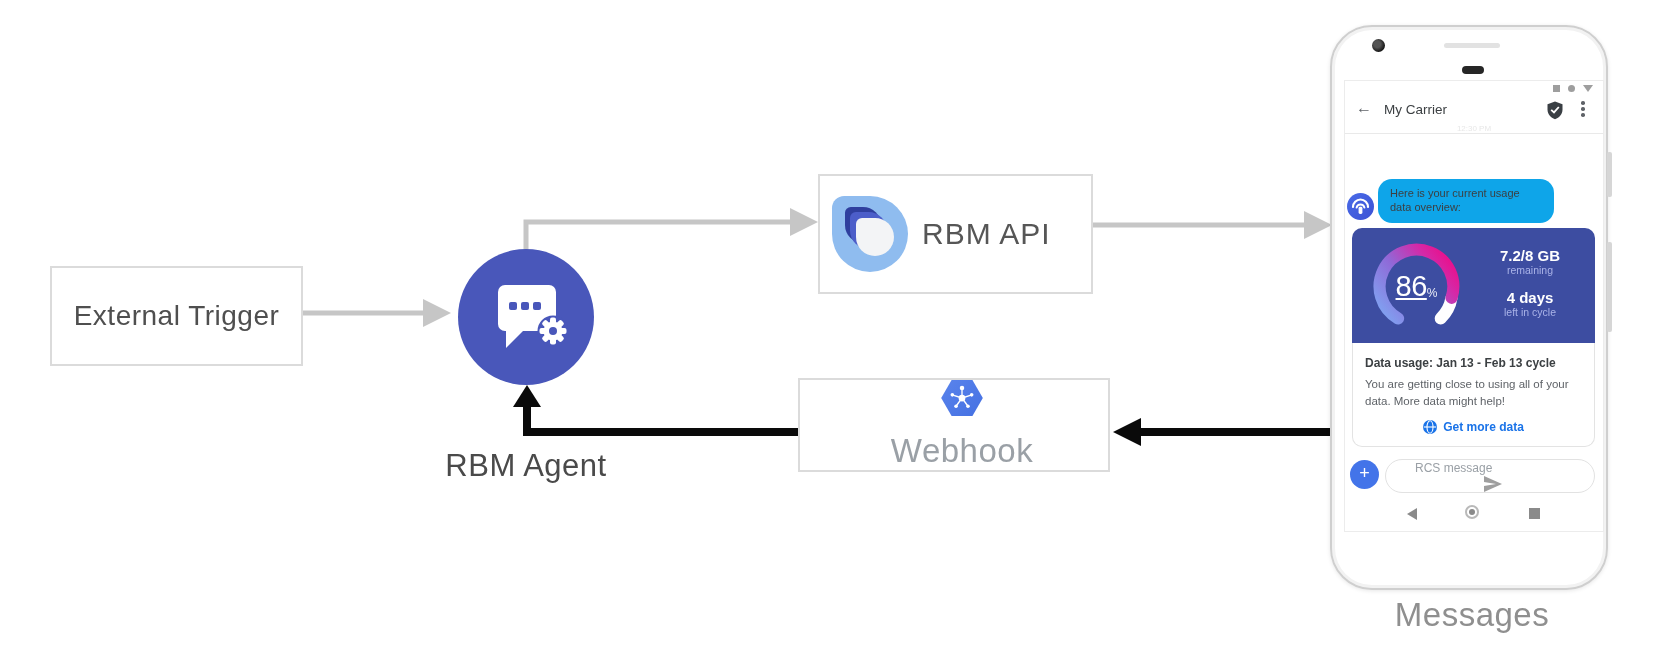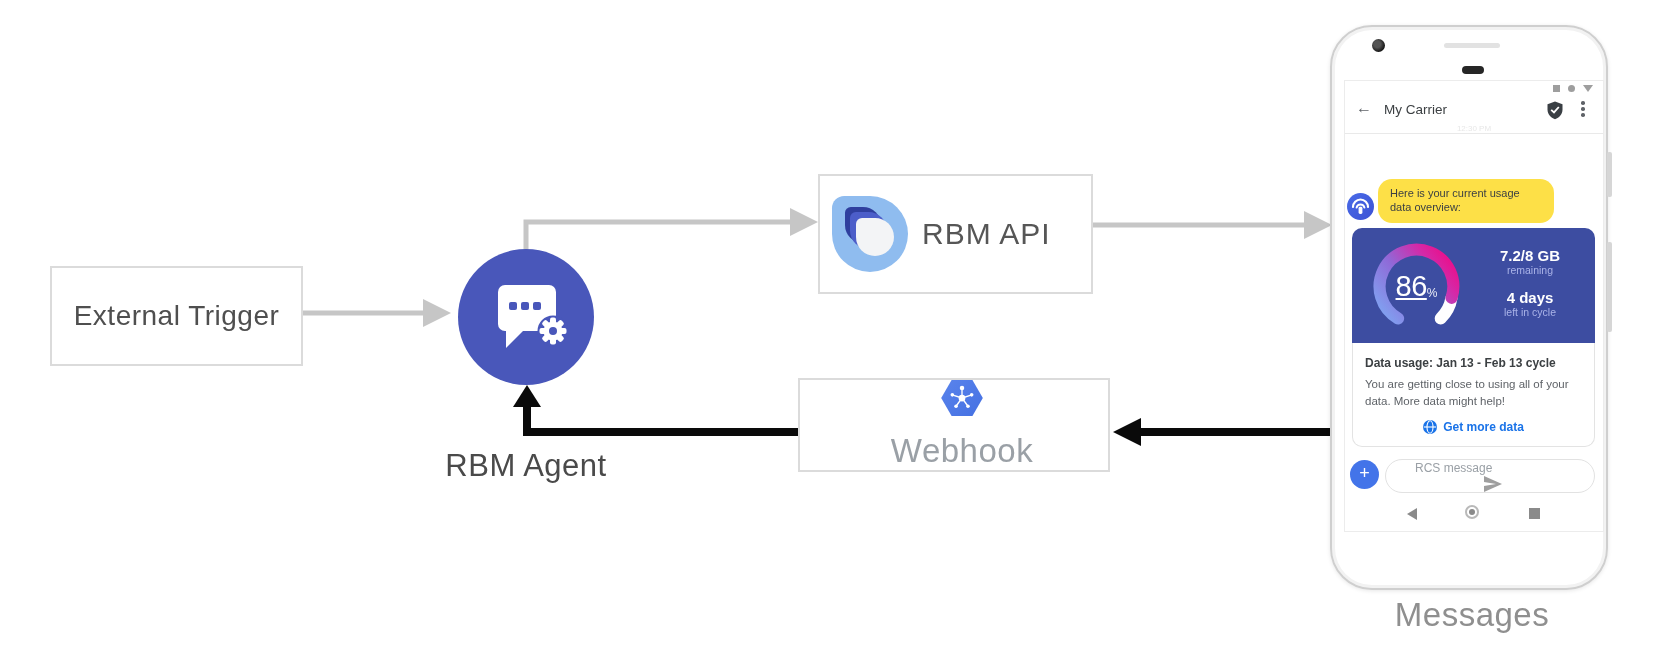--- a/index.html
+++ b/index.html
@@ -53,21 +53,21 @@
   .appbar{position:absolute;left:0;top:0;width:100%;height:53px;border-bottom:1px solid #e9e9e9;box-sizing:border-box;}
   .back{position:absolute;left:11px;top:18px;font-size:16px;color:#5f6368;cursor:default;}
   .conv-title{position:absolute;left:39px;top:21px;font-size:13.5px;color:#3c4043;text-align:right;}
   .faint-ts{position:absolute;left:50%;transform:translateX(-50%);top:43px;font-size:8px;color:#c9c9c9;opacity:.45;}
   .shield{position:absolute;left:202px;top:20px;}
   .kebab{position:absolute;left:236px;top:20px;display:flex;flex-direction:column;gap:2.5px;}
   .kebab i{width:3.5px;height:3.5px;border-radius:50%;background:#5f6368;}
 
   .avatar{position:absolute;left:2px;top:112px;width:27px;height:27px;border-radius:50%;
           background:linear-gradient(135deg,#4A6CE8,#3B51D4);display:flex;align-items:center;justify-content:center;}
-  .bubble{position:absolute;left:33px;top:98px;width:176px;box-sizing:border-box;background:#fde047;
+  .bubble{position:absolute;left:33px;top:98px;width:176px;box-sizing:border-box;background:#0ea5e9;
           border-radius:14px;padding:8px 12px;font-size:11px;line-height:1.25;color:#3c4043;}
 
   .card{position:absolute;left:7px;top:147px;width:243px;z-index:1;}
   .card-media{position:relative;height:115px;background:#3D4DA1;border-radius:10px 10px 0 0;}
   .gauge-wrap{position:absolute;left:16px;top:10px;width:97px;height:97px;}
   .gauge-label{position:absolute;inset:0;display:flex;align-items:center;justify-content:center;color:#fff;}
   .gauge-label .pct{font-size:29px;font-weight:400;letter-spacing:-.5px;text-decoration:underline;}
   .gauge-label .pct-sign{font-size:12px;margin-top:12px;opacity:.9;}
   .stats{position:absolute;left:120px;top:19px;width:116px;text-align:center;color:#fff;}
   .stat-value{font-size:15px;font-weight:bold;}

